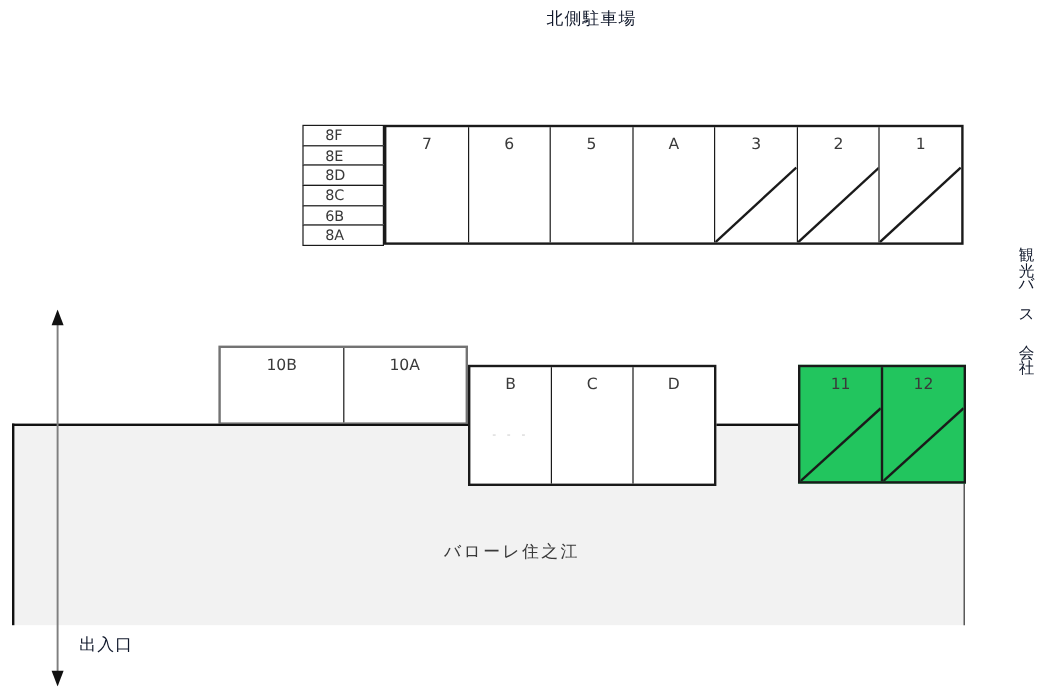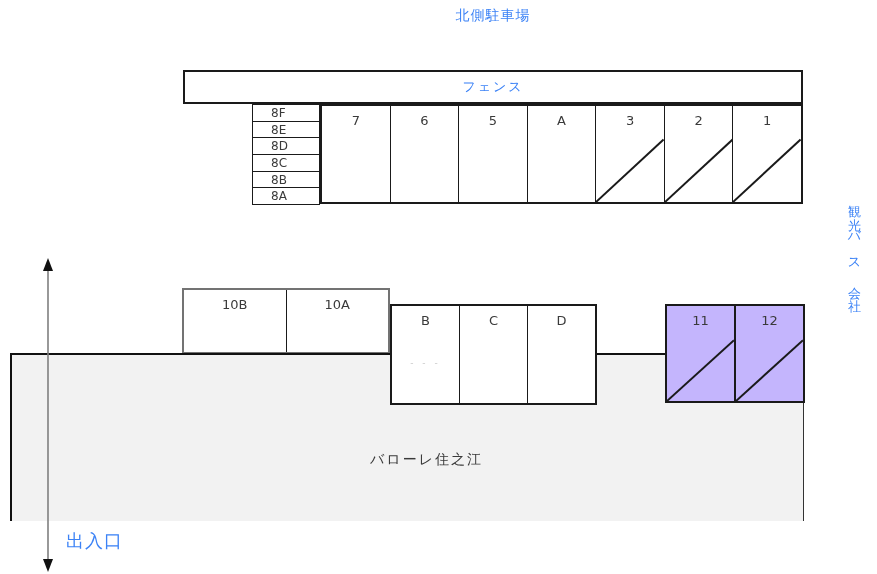--- a/index.html
+++ b/index.html
@@ -5,21 +5,21 @@
   * { margin: 0; padding: 0; box-sizing: border-box; }
   html, body { background: #ffffff; }
   body { font-family: "DejaVu Sans", "Liberation Sans", sans-serif; color: #3a3a3a; }
   .canvas {
     position: relative;
     width: 877px;
     height: 574px;
     background: #ffffff;
     overflow: hidden;
   }
-  .lbl { color: #3b82f6; }
+  .lbl { color: #0f172a; }
 
   
   .title {
     position: absolute;
     left: 183px; top: 7px; width: 620px;
     text-align: center;
     font-size: 14px;
     letter-spacing: 1px;
   }
 
@@ -133,65 +133,62 @@
     letter-spacing: 3px;
     color: #c9c9c9;
   }
 
   
   .block1112 {
     position: absolute;
     left: 665px; top: 304px; width: 140px; height: 99px;
     border: 2px solid #1a1a1a;
     display: flex;
-    background: #c4b5fd;
+    background: #22c55e;
   }
   .block1112 .cell { flex: 1; position: relative; border-right: 2px solid #1a1a1a; }
   .block1112 .cell:last-child { border-right: none; }
 
   
   .arrow-wrap {
     position: absolute;
     left: 39px; top: 258px; width: 18px; height: 314px;
   }
 
   
   .exit-label {
     position: absolute;
     left: 66px; top: 529px;
-    font-size: 18px;
+    font-size: 14px;
     letter-spacing: 1px;
   }
 </style>
 </head>
 <body>
 
 <div class="canvas">
 
   <div class="title lbl">北側駐車場</div>
 
-  <div class="fence">
-    <span class="lbl">フェンス</span>
-  </div>
 
   <div class="stack8">
     <div class="srow">
         <span>8F</span>
       </div>
     <div class="srow">
         <span>8E</span>
       </div>
     <div class="srow">
         <span>8D</span>
       </div>
     <div class="srow">
         <span>8C</span>
       </div>
     <div class="srow">
-        <span>8B</span>
+        <span>6B</span>
       </div>
     <div class="srow">
         <span>8A</span>
       </div>
   </div>
 
   <div class="toprow">
     <div class="cell">
       <div class="cell-label">7</div>
     </div>

